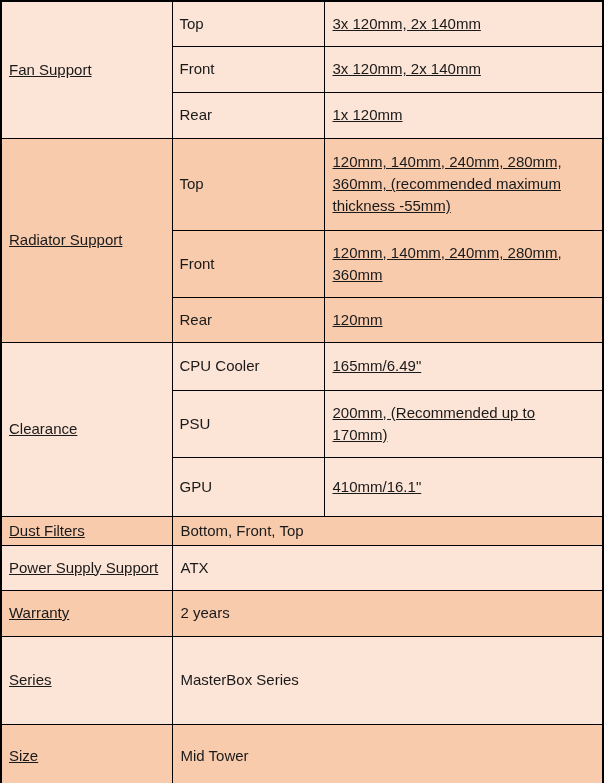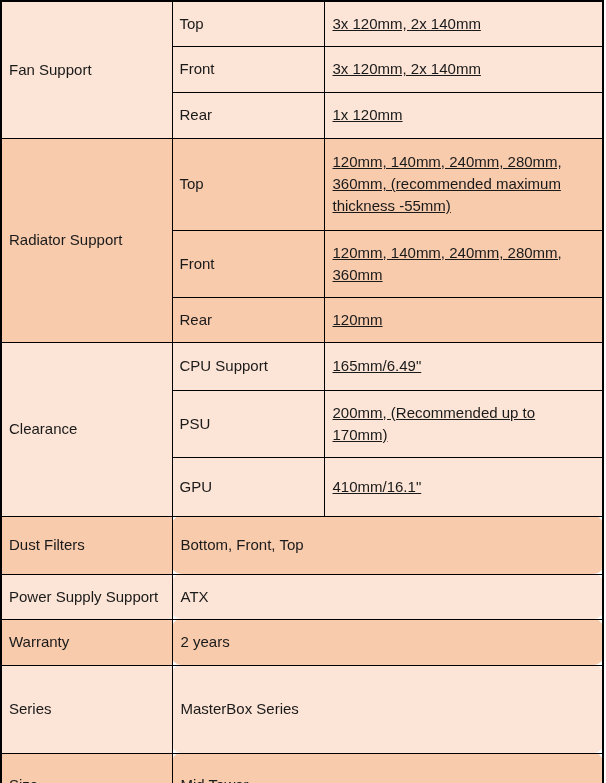--- a/index.html
+++ b/index.html
@@ -20,24 +20,24 @@
     line-height: 22px;
   }
   table.spec td {
     border: 1px solid var(--border-color, #000000);
     vertical-align: middle;
     overflow: hidden;
     margin-top: 8px;
   }
   tr.light td { background: var(--band-light, #FCE4D6); }
   tr.dark  td { background: var(--band-dark,  #F8CBAD); }
-  td.label { padding: 2px 4px 2px 7px; }
+  td.label { padding: 2px 4px 2px 7px; text-decoration: underline; }
   td.sub   { padding: 2px 4px 2px 7px; }
   td.value { padding: 2px 24px 2px 8px; text-decoration: underline; }
-  td.value-wide { padding: 2px 8px 2px 8px; border-radius: 9px; }
+  td.value-wide { padding: 2px 8px 2px 8px; }
 </style>
 </head>
 <body>
 
 <table class="spec">
   <colgroup>
     <col style="width:171px">
     <col style="width:152px">
     <col style="width:279px">
   </colgroup>
@@ -66,33 +66,33 @@
       <td class="sub">Front</td>
       <td class="value">120mm, 140mm, 240mm, 280mm, 360mm</td>
     </tr>
     <tr class="dark" style="height:45px">
       <td class="sub">Rear</td>
       <td class="value">120mm</td>
     </tr>
 
     <tr class="light" style="height:48px">
       <td class="label" rowspan="3">Clearance</td>
-      <td class="sub">CPU Support</td>
+      <td class="sub">CPU Cooler</td>
       <td class="value">165mm/6.49"</td>
     </tr>
     <tr class="light" style="height:67px">
       <td class="sub">PSU</td>
       <td class="value">200mm, (Recommended up to 170mm)</td>
     </tr>
     <tr class="light" style="height:59px">
       <td class="sub">GPU</td>
       <td class="value">410mm/16.1"</td>
     </tr>
 
-    <tr class="dark" style="height:58px">
+    <tr class="dark" style="height:29px">
       <td class="label">Dust Filters</td>
       <td class="value-wide" colspan="2">Bottom, Front, Top</td>
     </tr>
 
     <tr class="light" style="height:45px">
       <td class="label">Power Supply Support</td>
       <td class="value-wide" colspan="2">ATX</td>
     </tr>
 
     <tr class="dark" style="height:46px">

